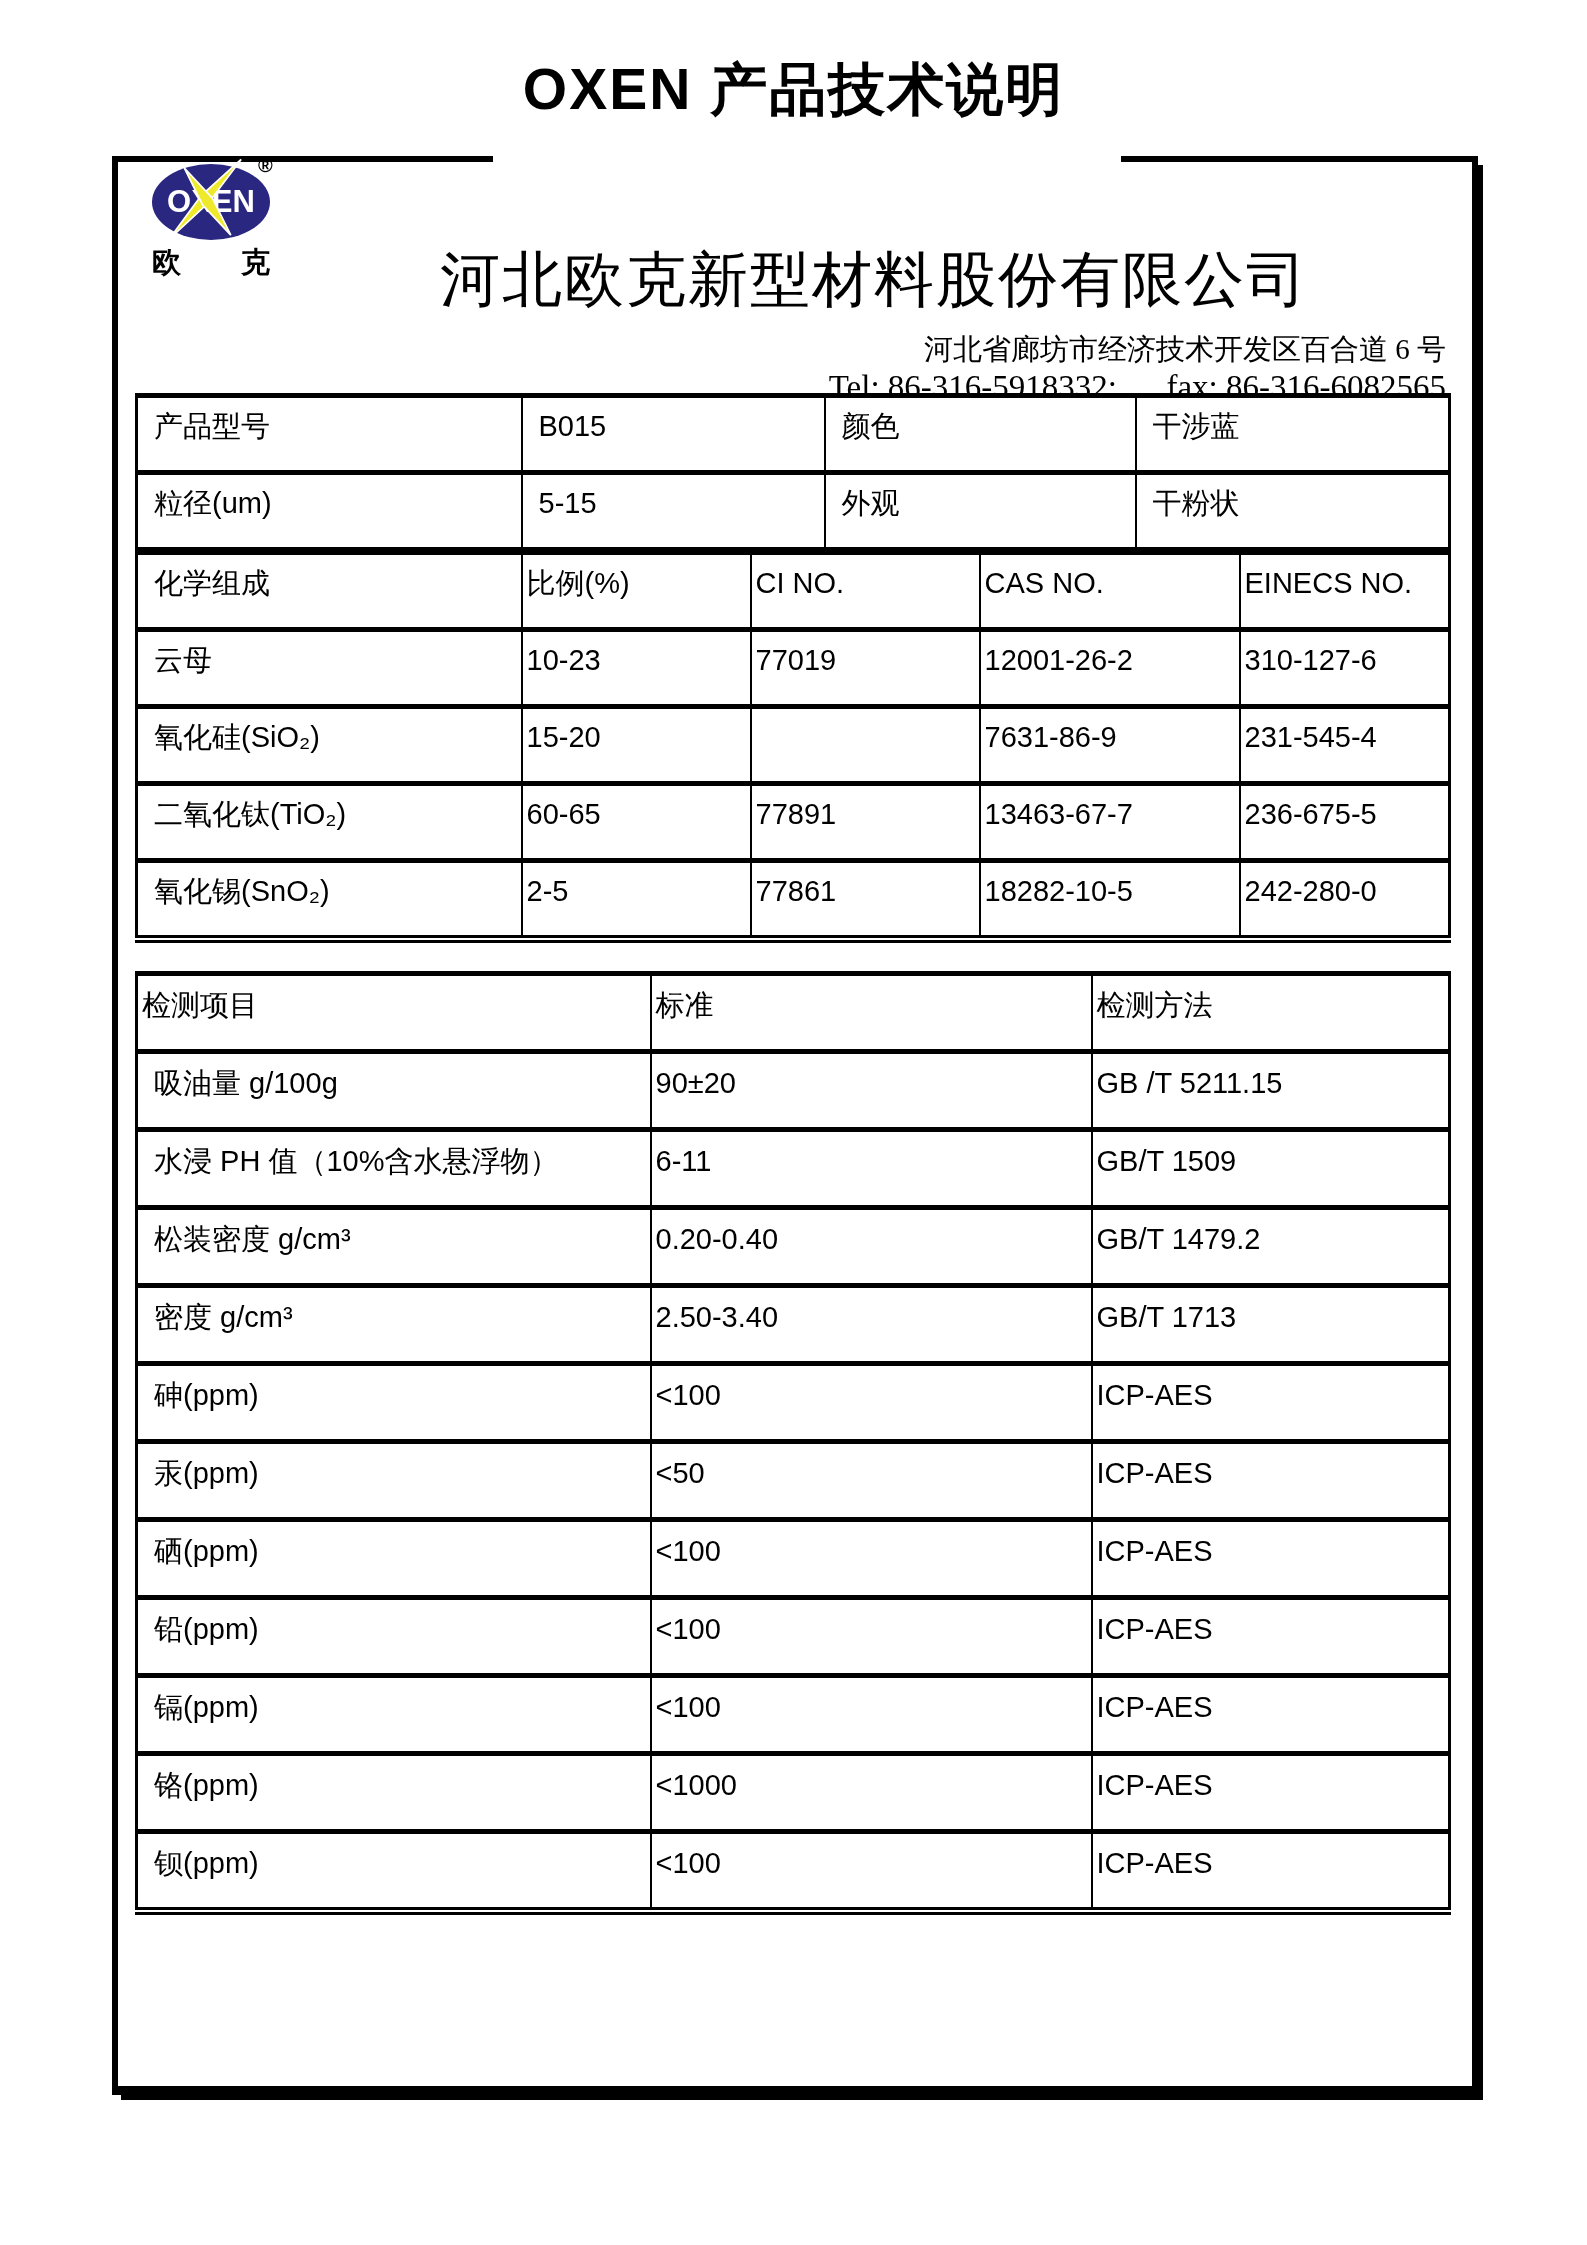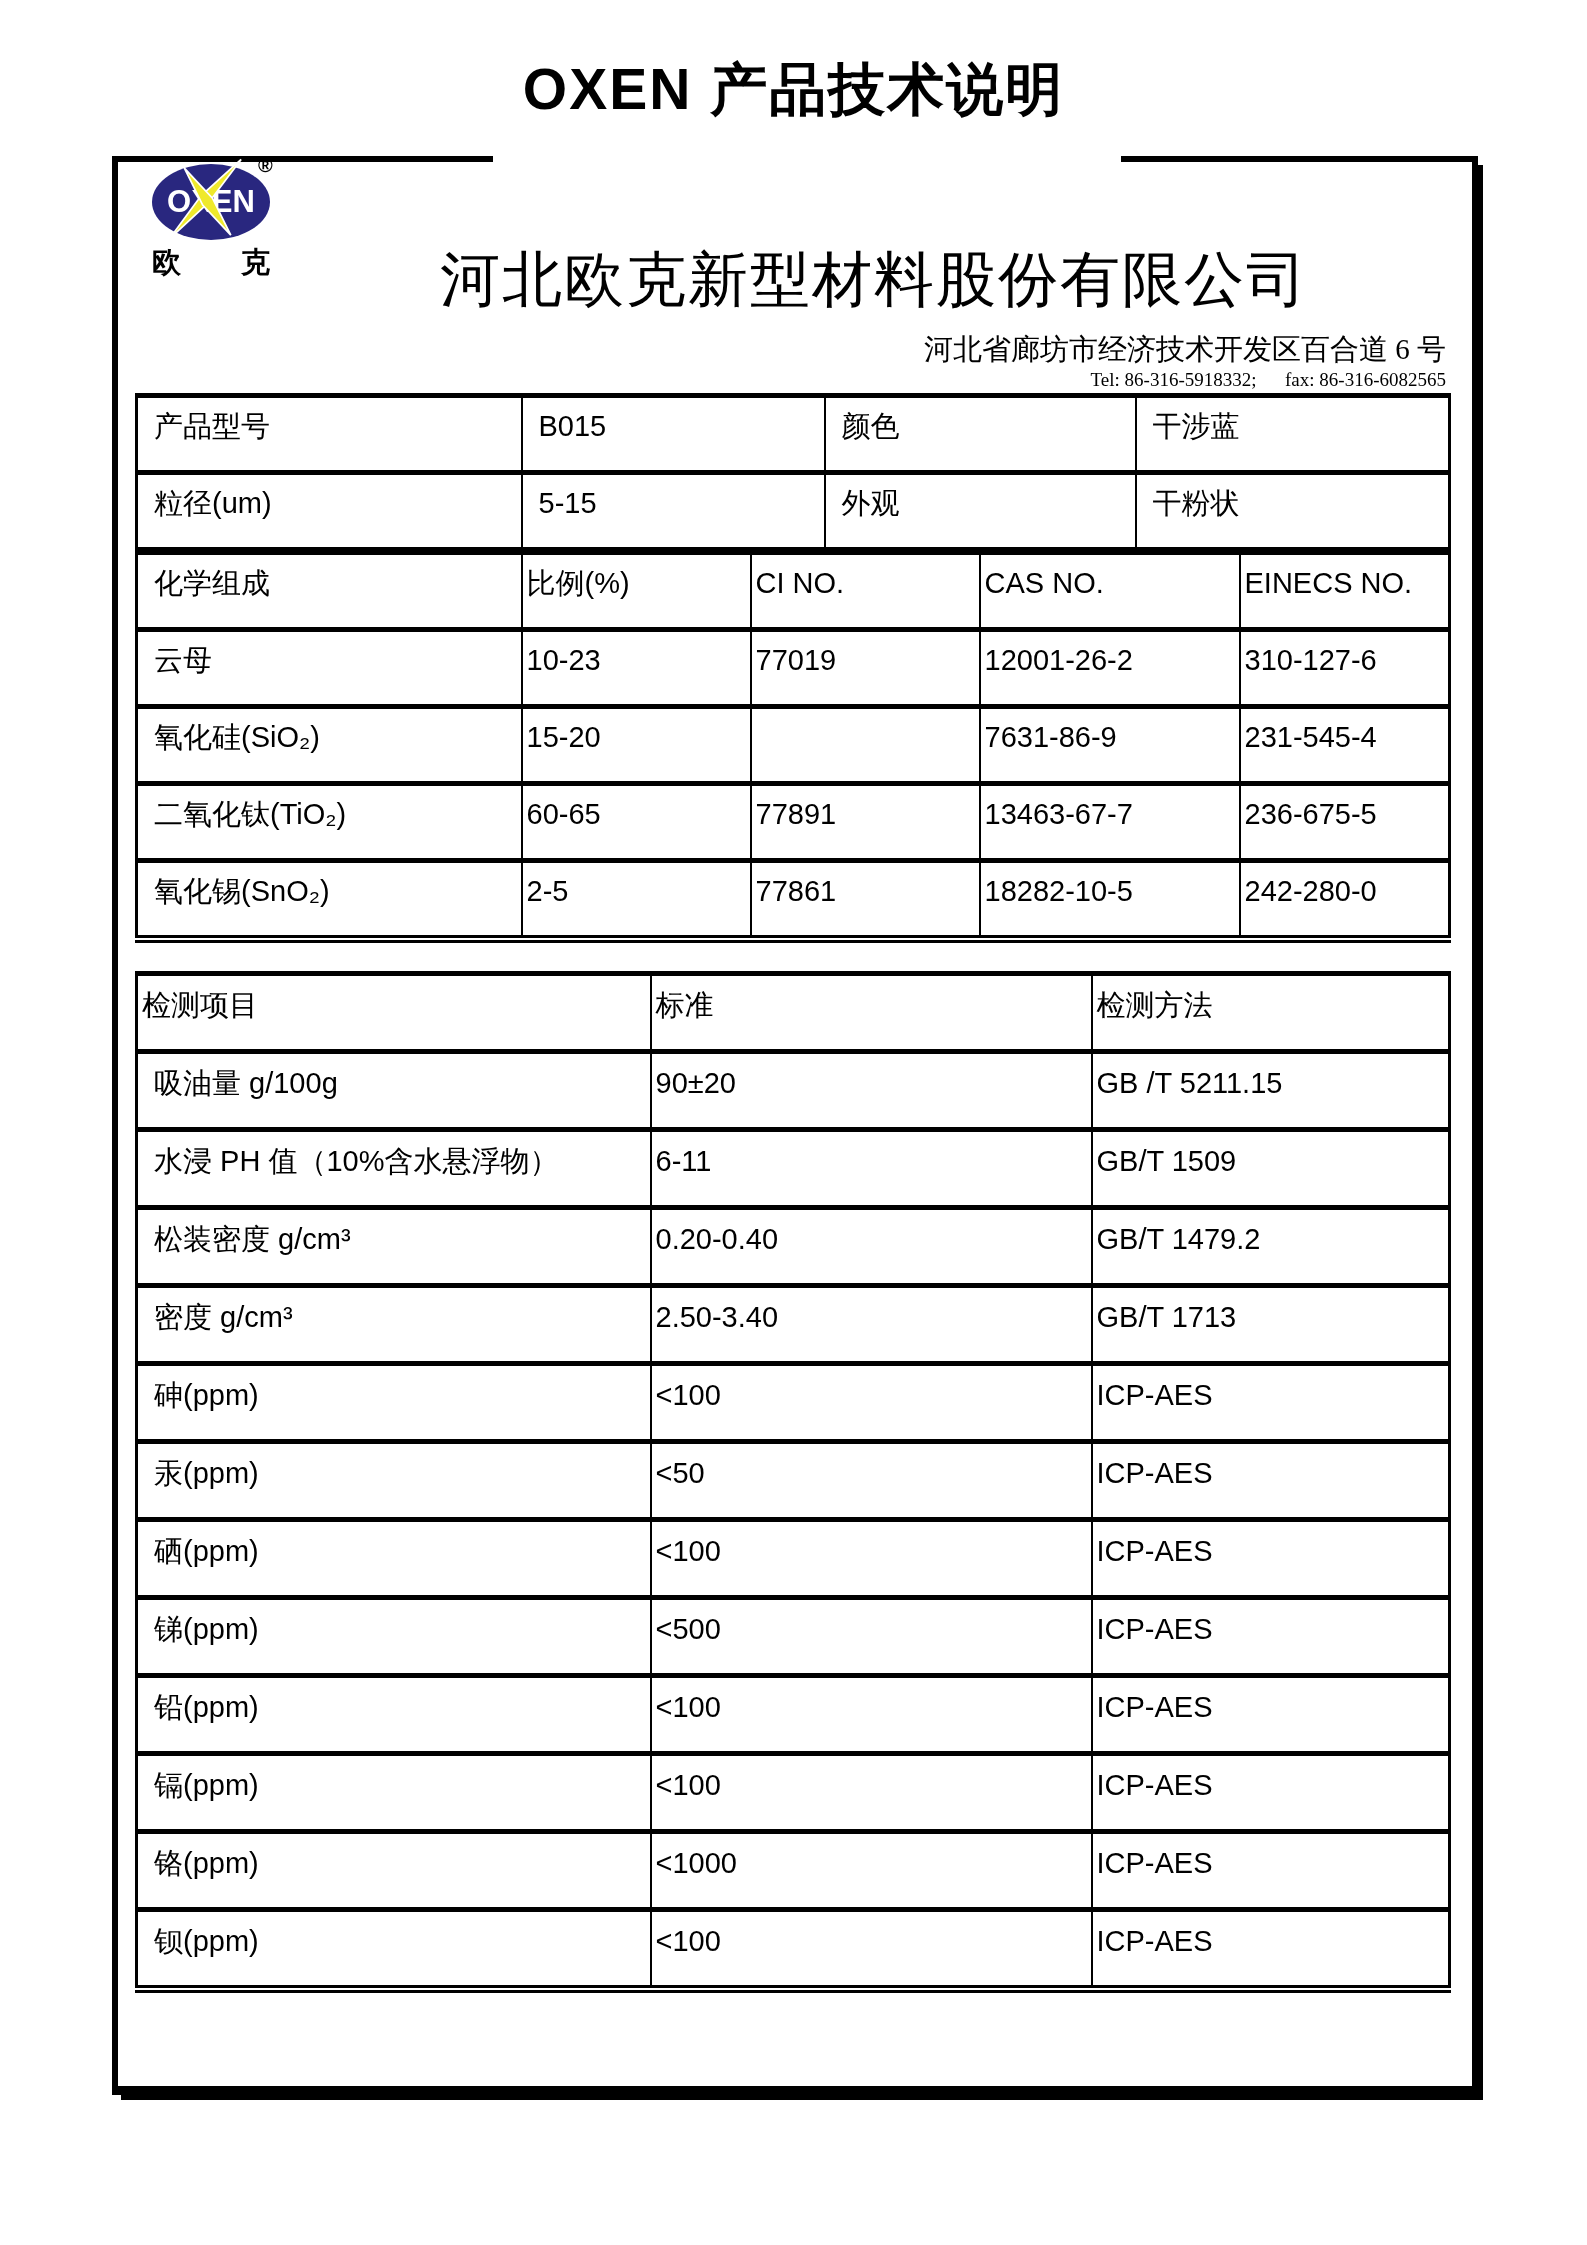--- a/index.html
+++ b/index.html
@@ -44,21 +44,21 @@
     font-size:60px;letter-spacing:2px;white-space:nowrap;
   }
   .company-address{
     position:absolute;right:26px;top:168px;
     font-family:"Liberation Serif","DejaVu Serif",serif;
     font-size:29px;white-space:pre;
   }
   .company-telfax{
     position:absolute;right:26px;top:207px;
     font-family:"Liberation Serif","DejaVu Serif",serif;
-    font-size:19px;white-space:pre;
+    font-size:33px;white-space:pre;
   }
   
   table.doc{
     position:absolute;left:17px;width:1313px;
     border-collapse:collapse;table-layout:fixed;background:#fff;
   }
   table.doc td{
     border:2px solid #000;border-top-width:5px;border-bottom-width:5px;
     vertical-align:middle;font-size:29px;line-height:1.15;
     height:58px;padding:0 4px 14px 4px;overflow:hidden;
@@ -209,25 +209,20 @@
       <td class="l">汞(ppm)</td>
       <td class="c">&lt;50</td>
       <td class="c">ICP-AES</td>
     </tr>
     <tr>
       <td class="l">硒(ppm)</td>
       <td class="c">&lt;100</td>
       <td class="c">ICP-AES</td>
     </tr>
     <tr>
-      <td class="l">锑(ppm)</td>
-      <td class="c">&lt;500</td>
-      <td class="c">ICP-AES</td>
-    </tr>
-    <tr>
       <td class="l">铅(ppm)</td>
       <td class="c">&lt;100</td>
       <td class="c">ICP-AES</td>
     </tr>
     <tr>
       <td class="l">镉(ppm)</td>
       <td class="c">&lt;100</td>
       <td class="c">ICP-AES</td>
     </tr>
     <tr>

